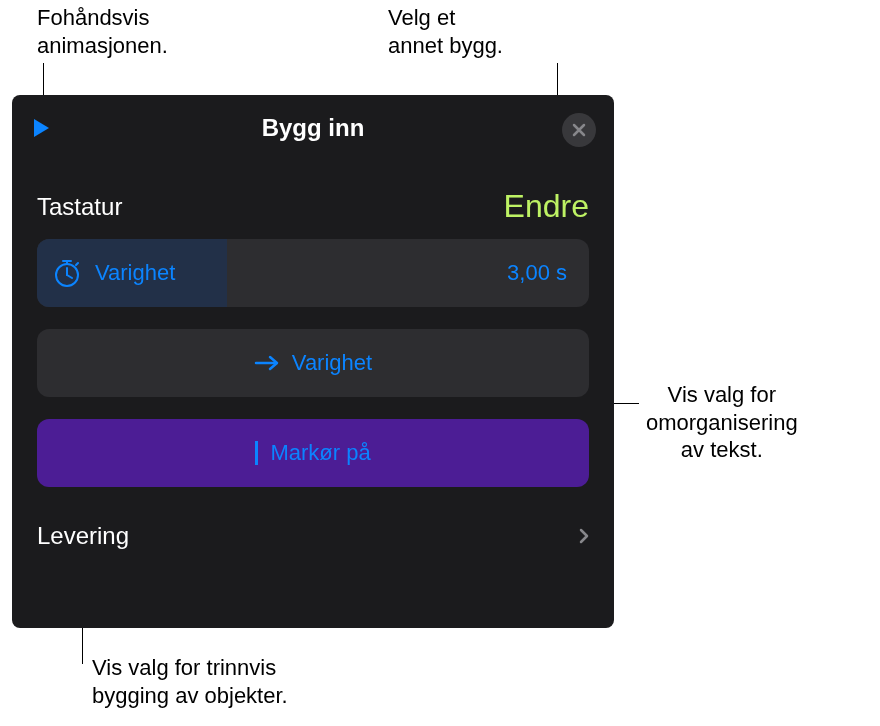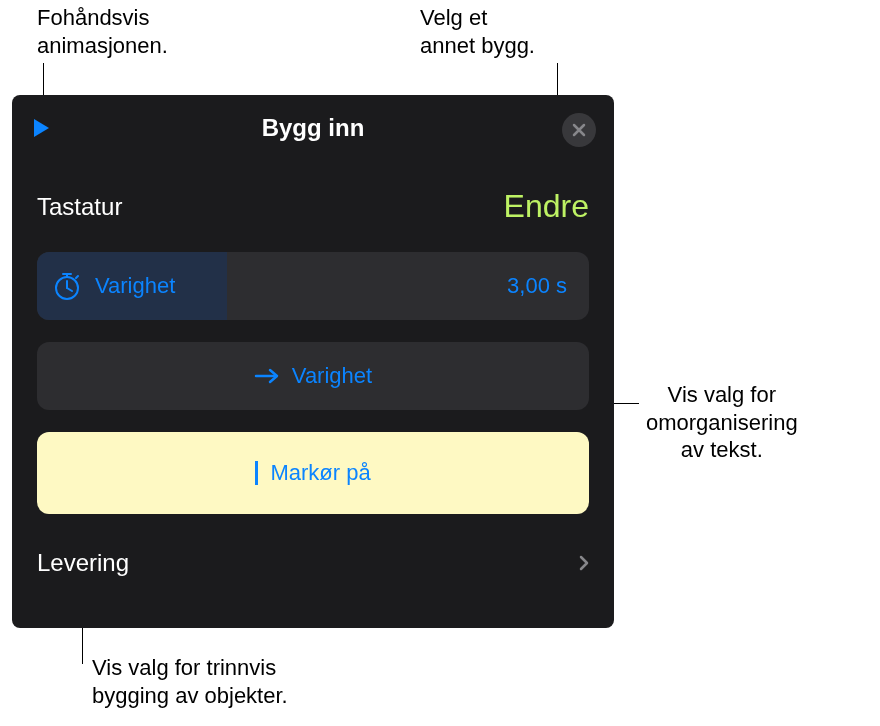--- a/index.html
+++ b/index.html
@@ -85,21 +85,21 @@
       color: #fff;
       font-size: 24px;
     }
     .change-link {
       color: #bef264;
       font-size: 32px;
       cursor: pointer;
     }
     .control-area {
       padding: 0 25px;
-      margin-top: 27px;
+      margin-top: 14px;
     }
     .duration-row {
       height: 68px;
       border-radius: 12px;
       background: #2d2d30;
       position: relative;
       overflow: hidden;
       display: flex;
       align-items: center;
     }
@@ -151,23 +151,23 @@
     }
     .direction-label {
       color: #0b84ff;
       font-size: 22px;
     }
     .arrow-icon {
       width: 26px;
       height: 18px;
     }
     .cursor-row {
-      height: 82px;
+      height: 68px;
       border-radius: 12px;
-      background: #fef9c3;
+      background: #4c1d95;
       margin-top: 22px;
       display: flex;
       align-items: center;
       justify-content: center;
       gap: 12px;
       cursor: pointer;
     }
     .cursor-label {
       color: #0b84ff;
       font-size: 22px;
@@ -194,21 +194,21 @@
       height: 16px;
     }
   </style>
 </head>
 <body>
 
 <div class="callout" style="left:37px; top:4px; white-space:pre-line;">Fohåndsvis
 animasjonen.</div>
 <div class="callout-line" style="left:43px; top:63px; width:1px; height:50px;"></div>
 
-<div class="callout" style="left:420px; top:4px; white-space:pre-line;">Velg et
+<div class="callout" style="left:388px; top:4px; white-space:pre-line;">Velg et
 annet bygg.</div>
 <div class="callout-line" style="left:557px; top:63px; width:1px; height:128px;"></div>
 
 <div class="callout" style="left:646px; top:381px; white-space:pre-line;text-align:center;">Vis valg for
 omorganisering
 av tekst.</div>
 <div class="callout-line" style="left:613px; top:403px; width:26px; height:1px;"></div>
 
 <div class="callout" style="left:92px; top:654px; white-space:pre-line;">Vis valg for trinnvis
 bygging av objekter.</div>

